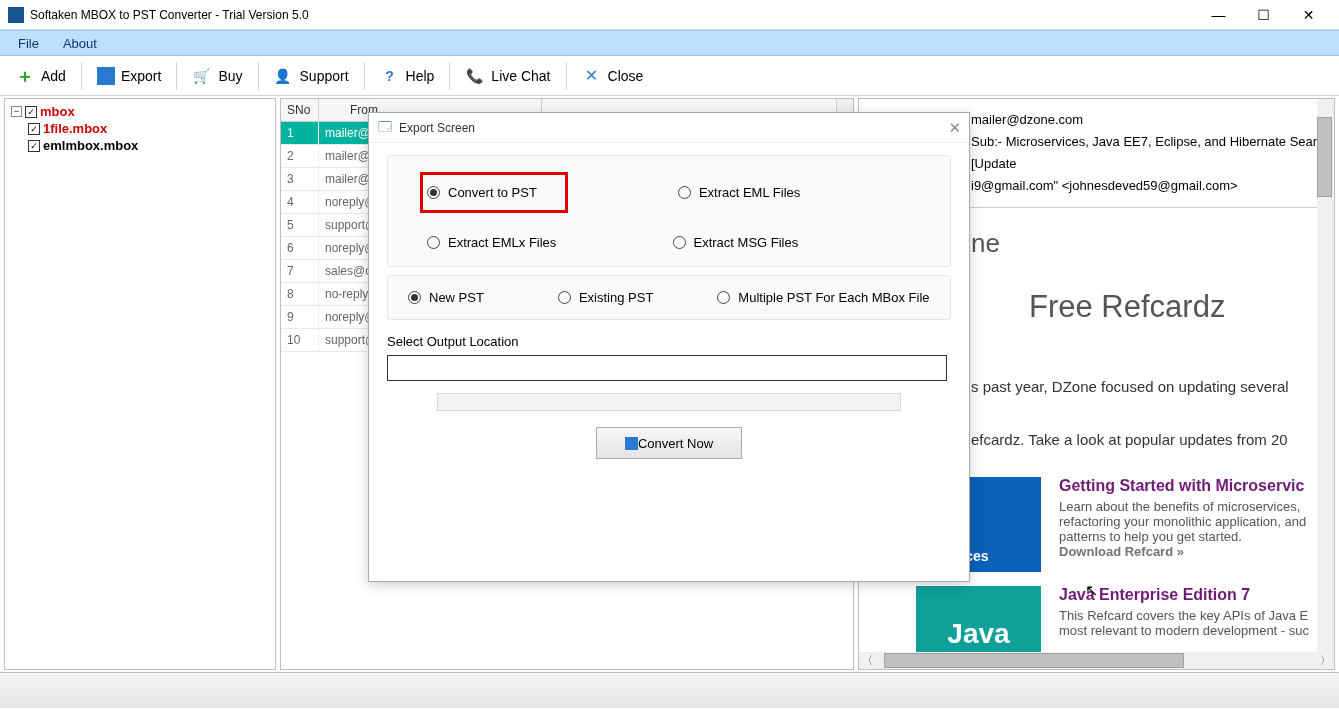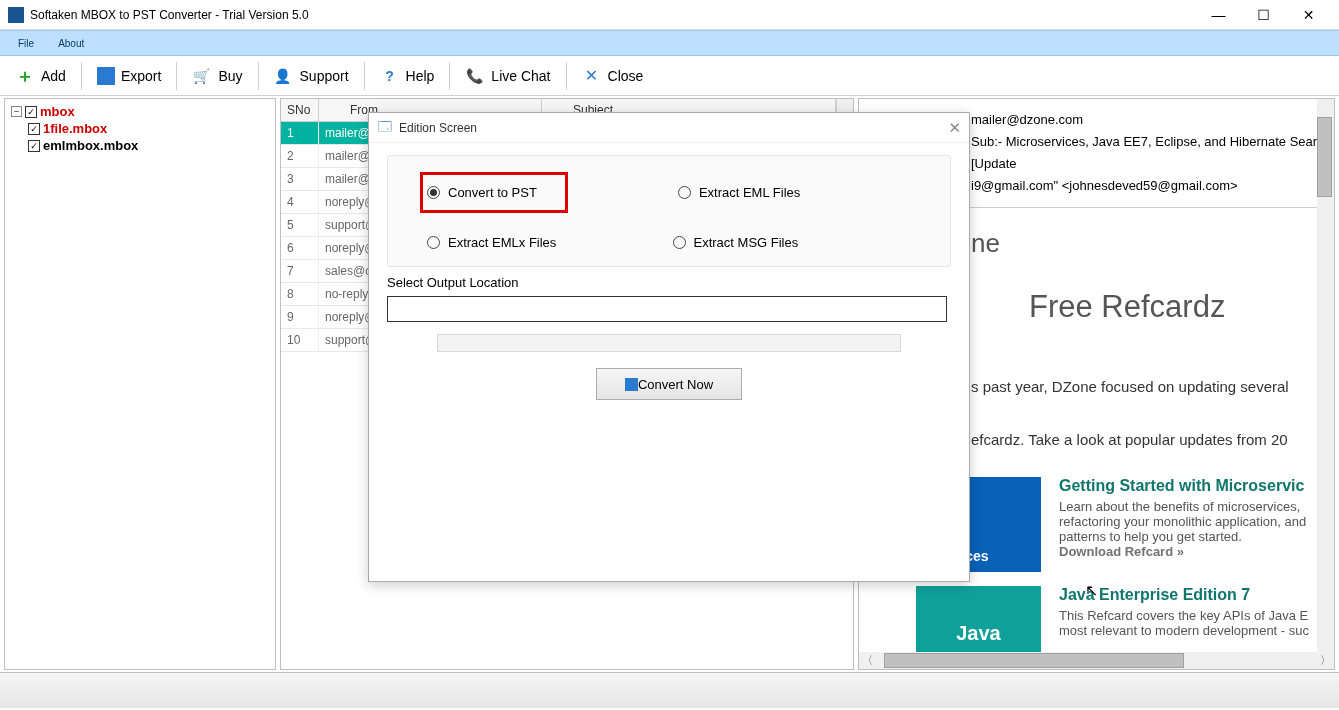--- a/index.html
+++ b/index.html
@@ -3,21 +3,21 @@
 <meta charset="utf-8">
 <style>
 * { box-sizing: border-box; margin: 0; padding: 0; font-family: 'Segoe UI', Tahoma, sans-serif; }
 body { width: 1339px; height: 710px; background: #fff; overflow: hidden; position: relative; }
 .titlebar { height: 30px; background: #fff; display: flex; align-items: center; padding: 0 8px; border-bottom: 1px solid #e0e0e0; }
 .titlebar-icon { width: 16px; height: 16px; background: #1a5490; margin-right: 6px; }
 .titlebar-text { font-size: 12px; color: #000; flex: 1; }
 .win-controls { display: flex; gap: 0; }
 .win-btn { width: 45px; height: 28px; display: flex; align-items: center; justify-content: center; cursor: pointer; font-size: 14px; }
 .menubar { height: 26px; background: #bde0ff; display: flex; align-items: center; padding: 0 6px; border-top: 1px solid #9ac8ef; border-bottom: 1px solid #9ac8ef; }
-.menu-item { padding: 3px 12px; font-size: 10px; color: #0a3a6e; cursor: pointer; }
+.menu-item { padding: 3px 12px; font-size: 13px; color: #0a3a6e; cursor: pointer; }
 .toolbar { height: 40px; background: #fff; display: flex; align-items: center; padding: 2px 4px; border-bottom: 1px solid #d0d0d0; gap: 2px; }
 .tool-btn { display: flex; align-items: center; padding: 4px 10px; gap: 6px; cursor: pointer; border: 1px solid transparent; border-radius: 2px; font-size: 14px; }
 .tool-icon { width: 20px; height: 20px; display: inline-flex; align-items: center; justify-content: center; }
 .tool-sep { width: 1px; height: 28px; background: #d0d0d0; margin: 0 2px; }
 .main-area { display: flex; height: 576px; background: #fff; }
 .tree-panel { width: 272px; border: 1px solid #bfbfbf; margin: 2px 0 2px 4px; background: #fff; padding: 4px 6px; font-size: 13px; }
 .tree-node { display: flex; align-items: center; gap: 3px; padding: 1px 0; }
 .tree-indent { width: 14px; display: inline-block; }
 .tree-expand { width: 11px; height: 11px; border: 1px solid #888; font-size: 9px; line-height: 9px; text-align: center; cursor: pointer; }
 .tree-check { width: 12px; height: 12px; border: 1px solid #333; display: inline-flex; align-items: center; justify-content: center; font-size: 9px; cursor: pointer; }
@@ -33,22 +33,22 @@
 .col-from { width: 198px; }
 .col-subject { flex: 1; }
 .list-scroll { width: 17px; background: #f0f0f0; border-left: 1px solid #d0d0d0; }
 .preview-panel { flex: 1; margin: 2px 4px 2px 4px; border: 1px solid #bfbfbf; background: #fff; position: relative; overflow: hidden; }
 .preview-header { padding: 10px 2px 10px 112px; border-bottom: 1px solid #ccc; font-size: 13px; line-height: 22px; }
 .preview-body { padding: 20px 0 0 112px; position: relative; height: 440px; }
 .refcardz-title { font-size: 31px; font-weight: 400; color: #555; margin: 30px 0 50px 58px; }
 .refcardz-intro { font-size: 15px; line-height: 23px; color: #333; margin-bottom: 30px; white-space: nowrap; }
 .refcard-item { display: flex; gap: 18px; margin-bottom: 14px; }
 .refcard-img { width: 125px; height: 95px; flex-shrink: 0; background: #0961b8; position: relative; display: flex; align-items: flex-end; padding: 8px; color: #fff; font-size: 14px; font-weight: 600; }
-.refcard-img.java { background: #10a09a; align-items: center; justify-content: center; font-size: 20px; padding: 0; }
-.refcard-text h3 { font-size: 16px; font-weight: 700; color: #0f766e; margin-bottom: 4px; white-space: nowrap; }
+.refcard-img.java { background: #10a09a; align-items: center; justify-content: center; font-size: 28px; padding: 0; }
+.refcard-text h3 { font-size: 16px; font-weight: 700; color: #701a75; margin-bottom: 4px; white-space: nowrap; }
 .refcard-text p { font-size: 13px; color: #555; line-height: 15px; white-space: nowrap; }
 .refcard-link { color: #737373; font-size: 13px; font-weight: 600; cursor: pointer; }
 .preview-vscroll { position: absolute; right: 0; top: 0; width: 17px; height: 100%; background: #f0f0f0; }
 .preview-hscroll { position: absolute; bottom: 0; left: 0; width: 100%; height: 17px; background: #f0f0f0; display: flex; align-items: center; }
 .scroll-thumb { background: #c0c0c0; border: 1px solid #a0a0a0; }
 .scroll-arrow { width: 17px; height: 17px; display: flex; align-items: center; justify-content: center; font-size: 11px; color: #555; cursor: pointer; }
 .statusbar { height: 36px; background: linear-gradient(#f4f4f4, #e6e6e6); border-top: 1px solid #c0c0c0; }
 .dialog-overlay { position: absolute; top: 112px; left: 368px; width: 602px; height: 470px; background: #fff; border: 1px solid #aaa; box-shadow: 0 3px 12px rgba(0,0,0,0.2); z-index: 100; }
 .dialog-title { height: 30px; display: flex; align-items: center; padding: 0 8px; font-size: 12px; color: #333; border-bottom: 1px solid #eee; }
 .dialog-title-icon { width: 16px; height: 16px; margin-right: 6px; color: #2a6fb5; display: flex; align-items: center; justify-content: center; font-size: 13px; }
@@ -150,21 +150,20 @@
         </div>
       </div>
   </div>
 
   <div class="list-panel">
     <div style="display:flex;">
       <div style="flex:1;">
         <div class="list-header">
           <div class="col-sno">SNo</div>
           <div class="col-from">From</div>
-          <div class="col-subject">Subject</div>
         </div>
         <div id="list-rows">
             <div class="list-row selected">
               <div class="col-sno">1</div>
               <div class="col-from">mailer@d</div>
               <div class="col-subject"></div>
             </div>
             <div class="list-row">
               <div class="col-sno">2</div>
               <div class="col-from">mailer@d</div>
@@ -260,21 +259,21 @@
     </div>
   </div>
 
 </div>
 
 <div class="statusbar"></div>
 
 <div class="dialog-overlay">
   <div class="dialog-title">
     <span class="dialog-title-icon">🗔</span>
-    <span>Edition Screen</span>
+    <span>Export Screen</span>
     <span class="dialog-close">✕</span>
   </div>
   <div class="dialog-body">
     <div class="radio-group">
       <div class="radio-row">
         <div class="highlight-box">
           <label class="radio-opt">
             <span class="radio-circle">
                 <span class="radio-dot"></span>
               </span>
@@ -290,20 +289,36 @@
         <label class="radio-opt" style="margin-left:7px;">
           <span class="radio-circle"></span>
           <span>Extract EMLx Files</span>
         </label>
         <label class="radio-opt">
           <span class="radio-circle"></span>
           <span>Extract MSG Files</span>
         </label>
       </div>
     </div>
+    <div class="pst-group">
+      <label class="radio-opt" style="flex:0 0 auto;">
+        <span class="radio-circle">
+            <span class="radio-dot"></span>
+          </span>
+        <span>New PST</span>
+      </label>
+      <label class="radio-opt" style="flex:0 0 auto;margin-left:60px;">
+        <span class="radio-circle"></span>
+        <span>Existing PST</span>
+      </label>
+      <label class="radio-opt" style="flex:0 0 auto;margin-left:50px;">
+        <span class="radio-circle"></span>
+        <span>Multiple PST For Each MBox File</span>
+      </label>
+    </div>
     <label class="sel-label">Select Output Location</label>
     <input class="path-input" type="text" style="">
     <div class="ph-progress"></div>
     <button class="convert-btn">
       <span class="disk-ic"></span>
       <span>Convert Now</span>
     </button>
   </div>
 </div>
 

